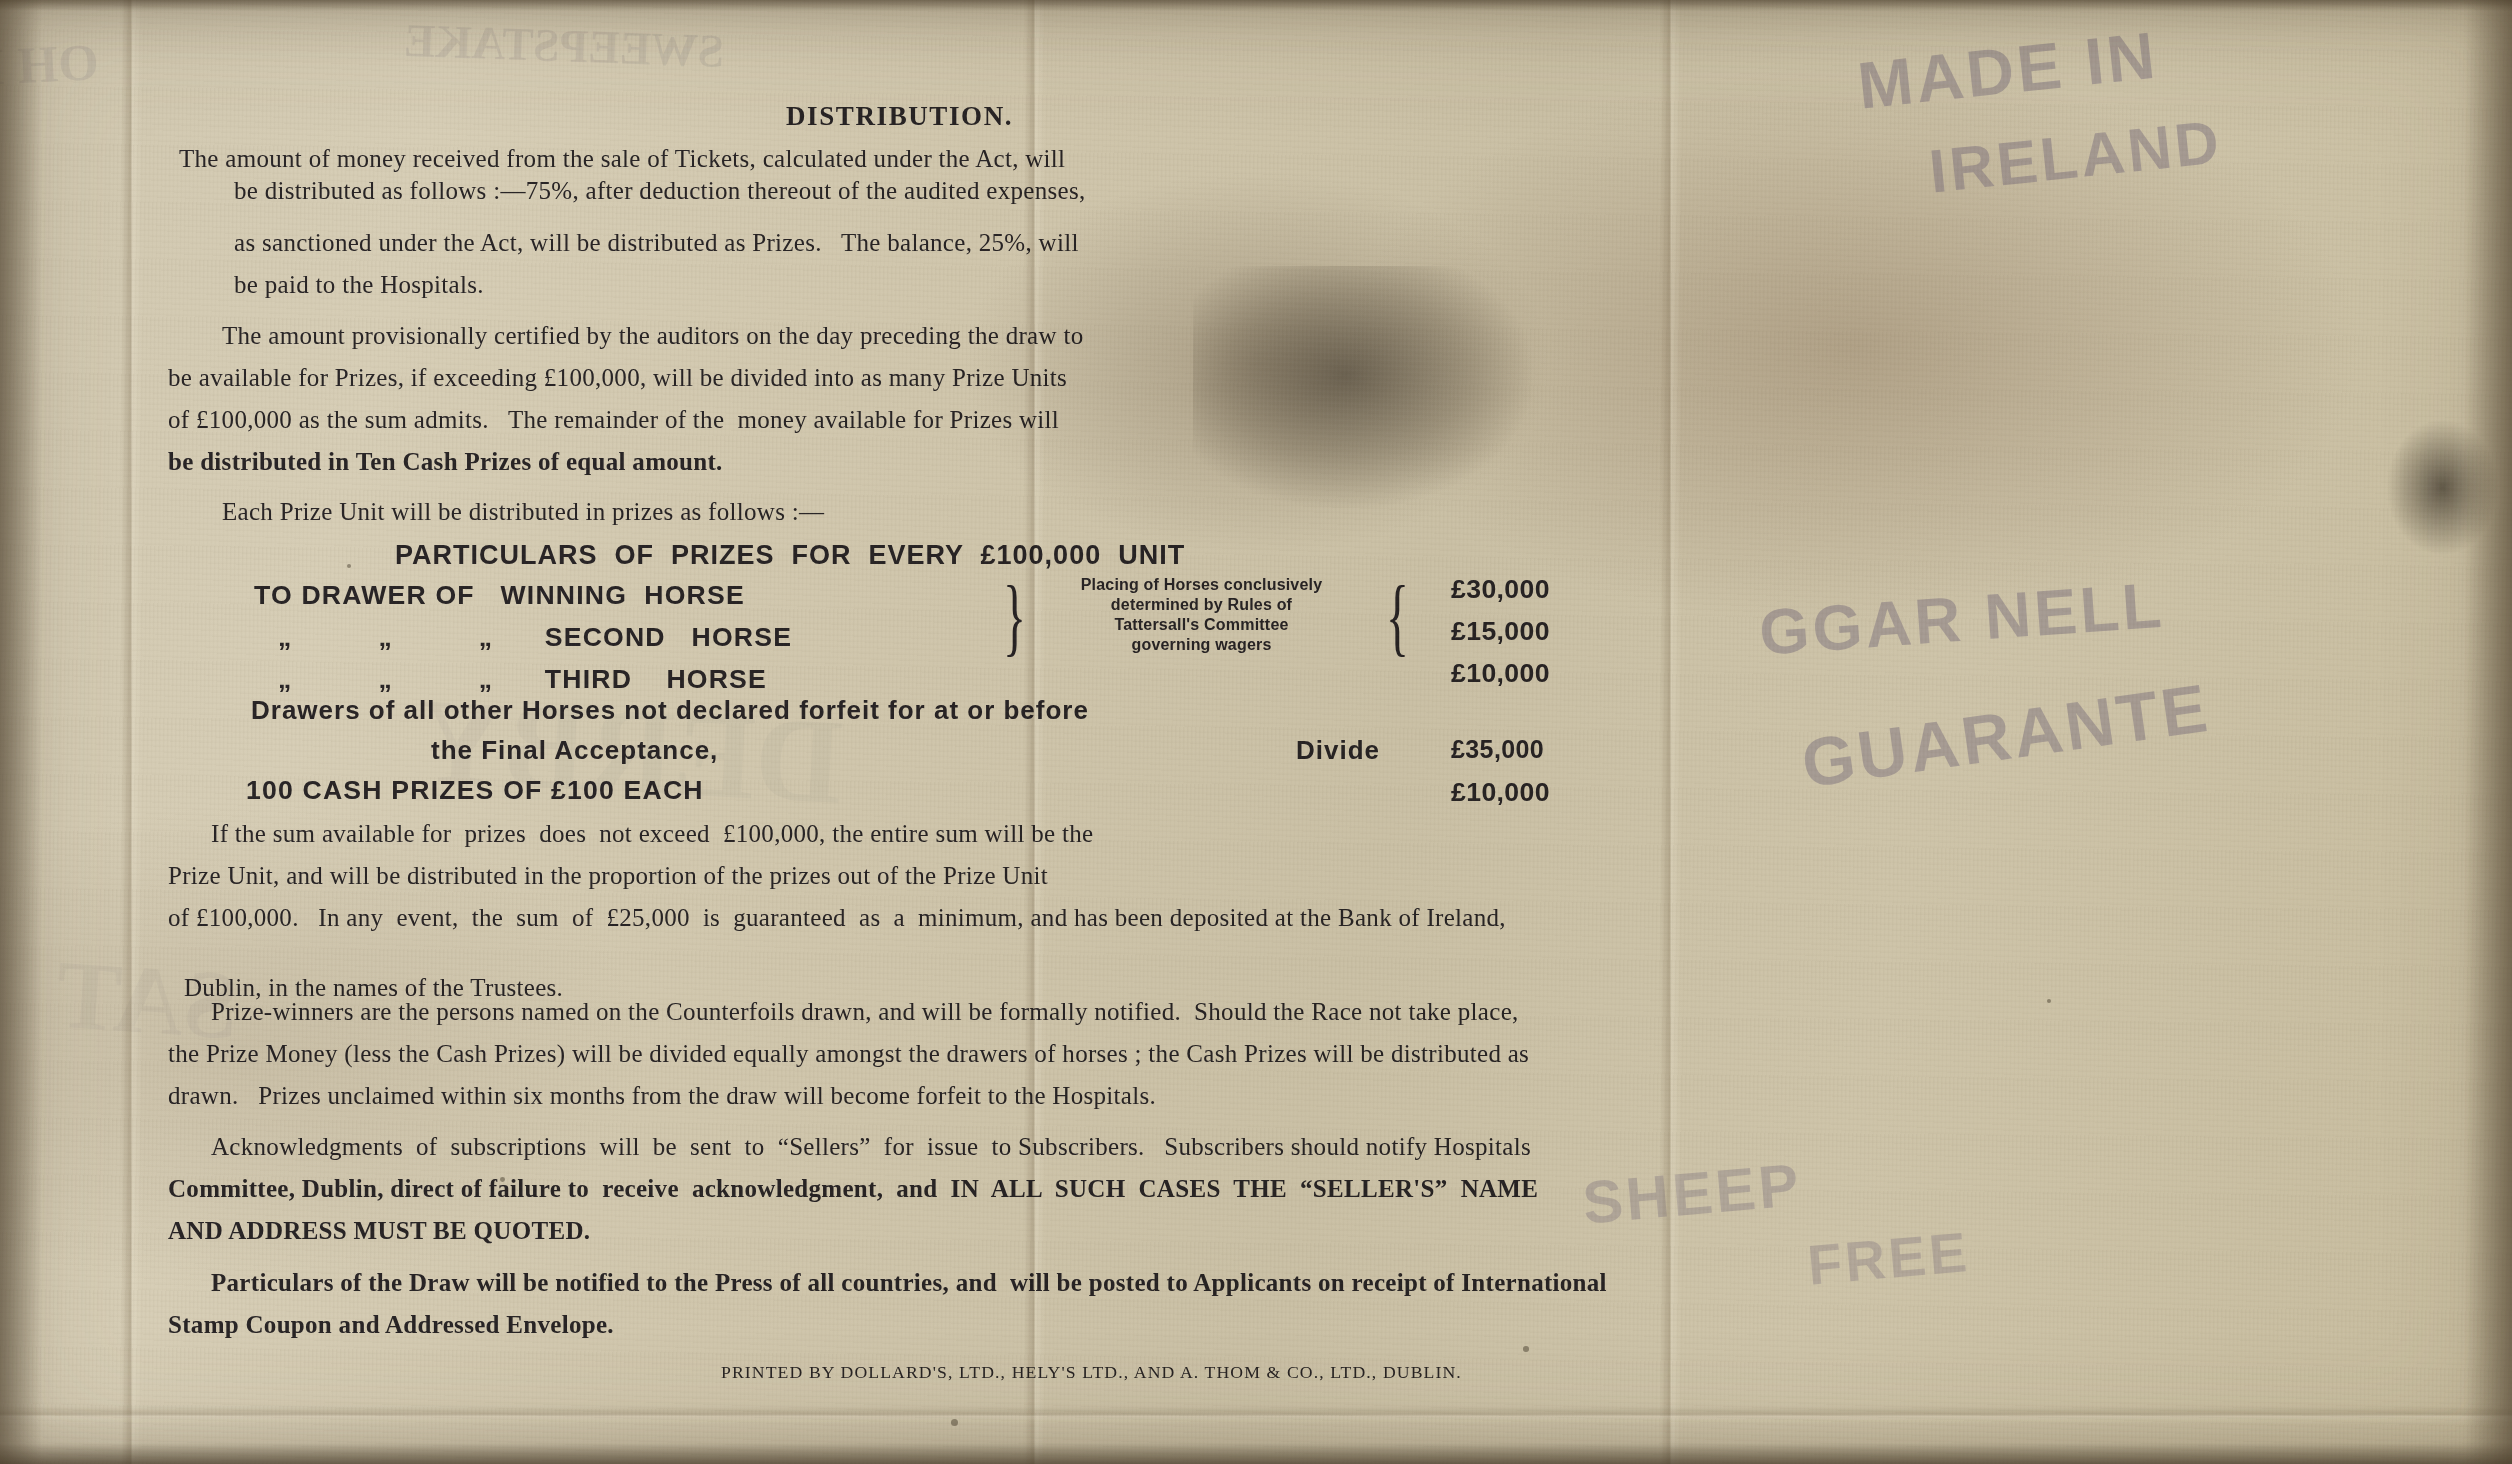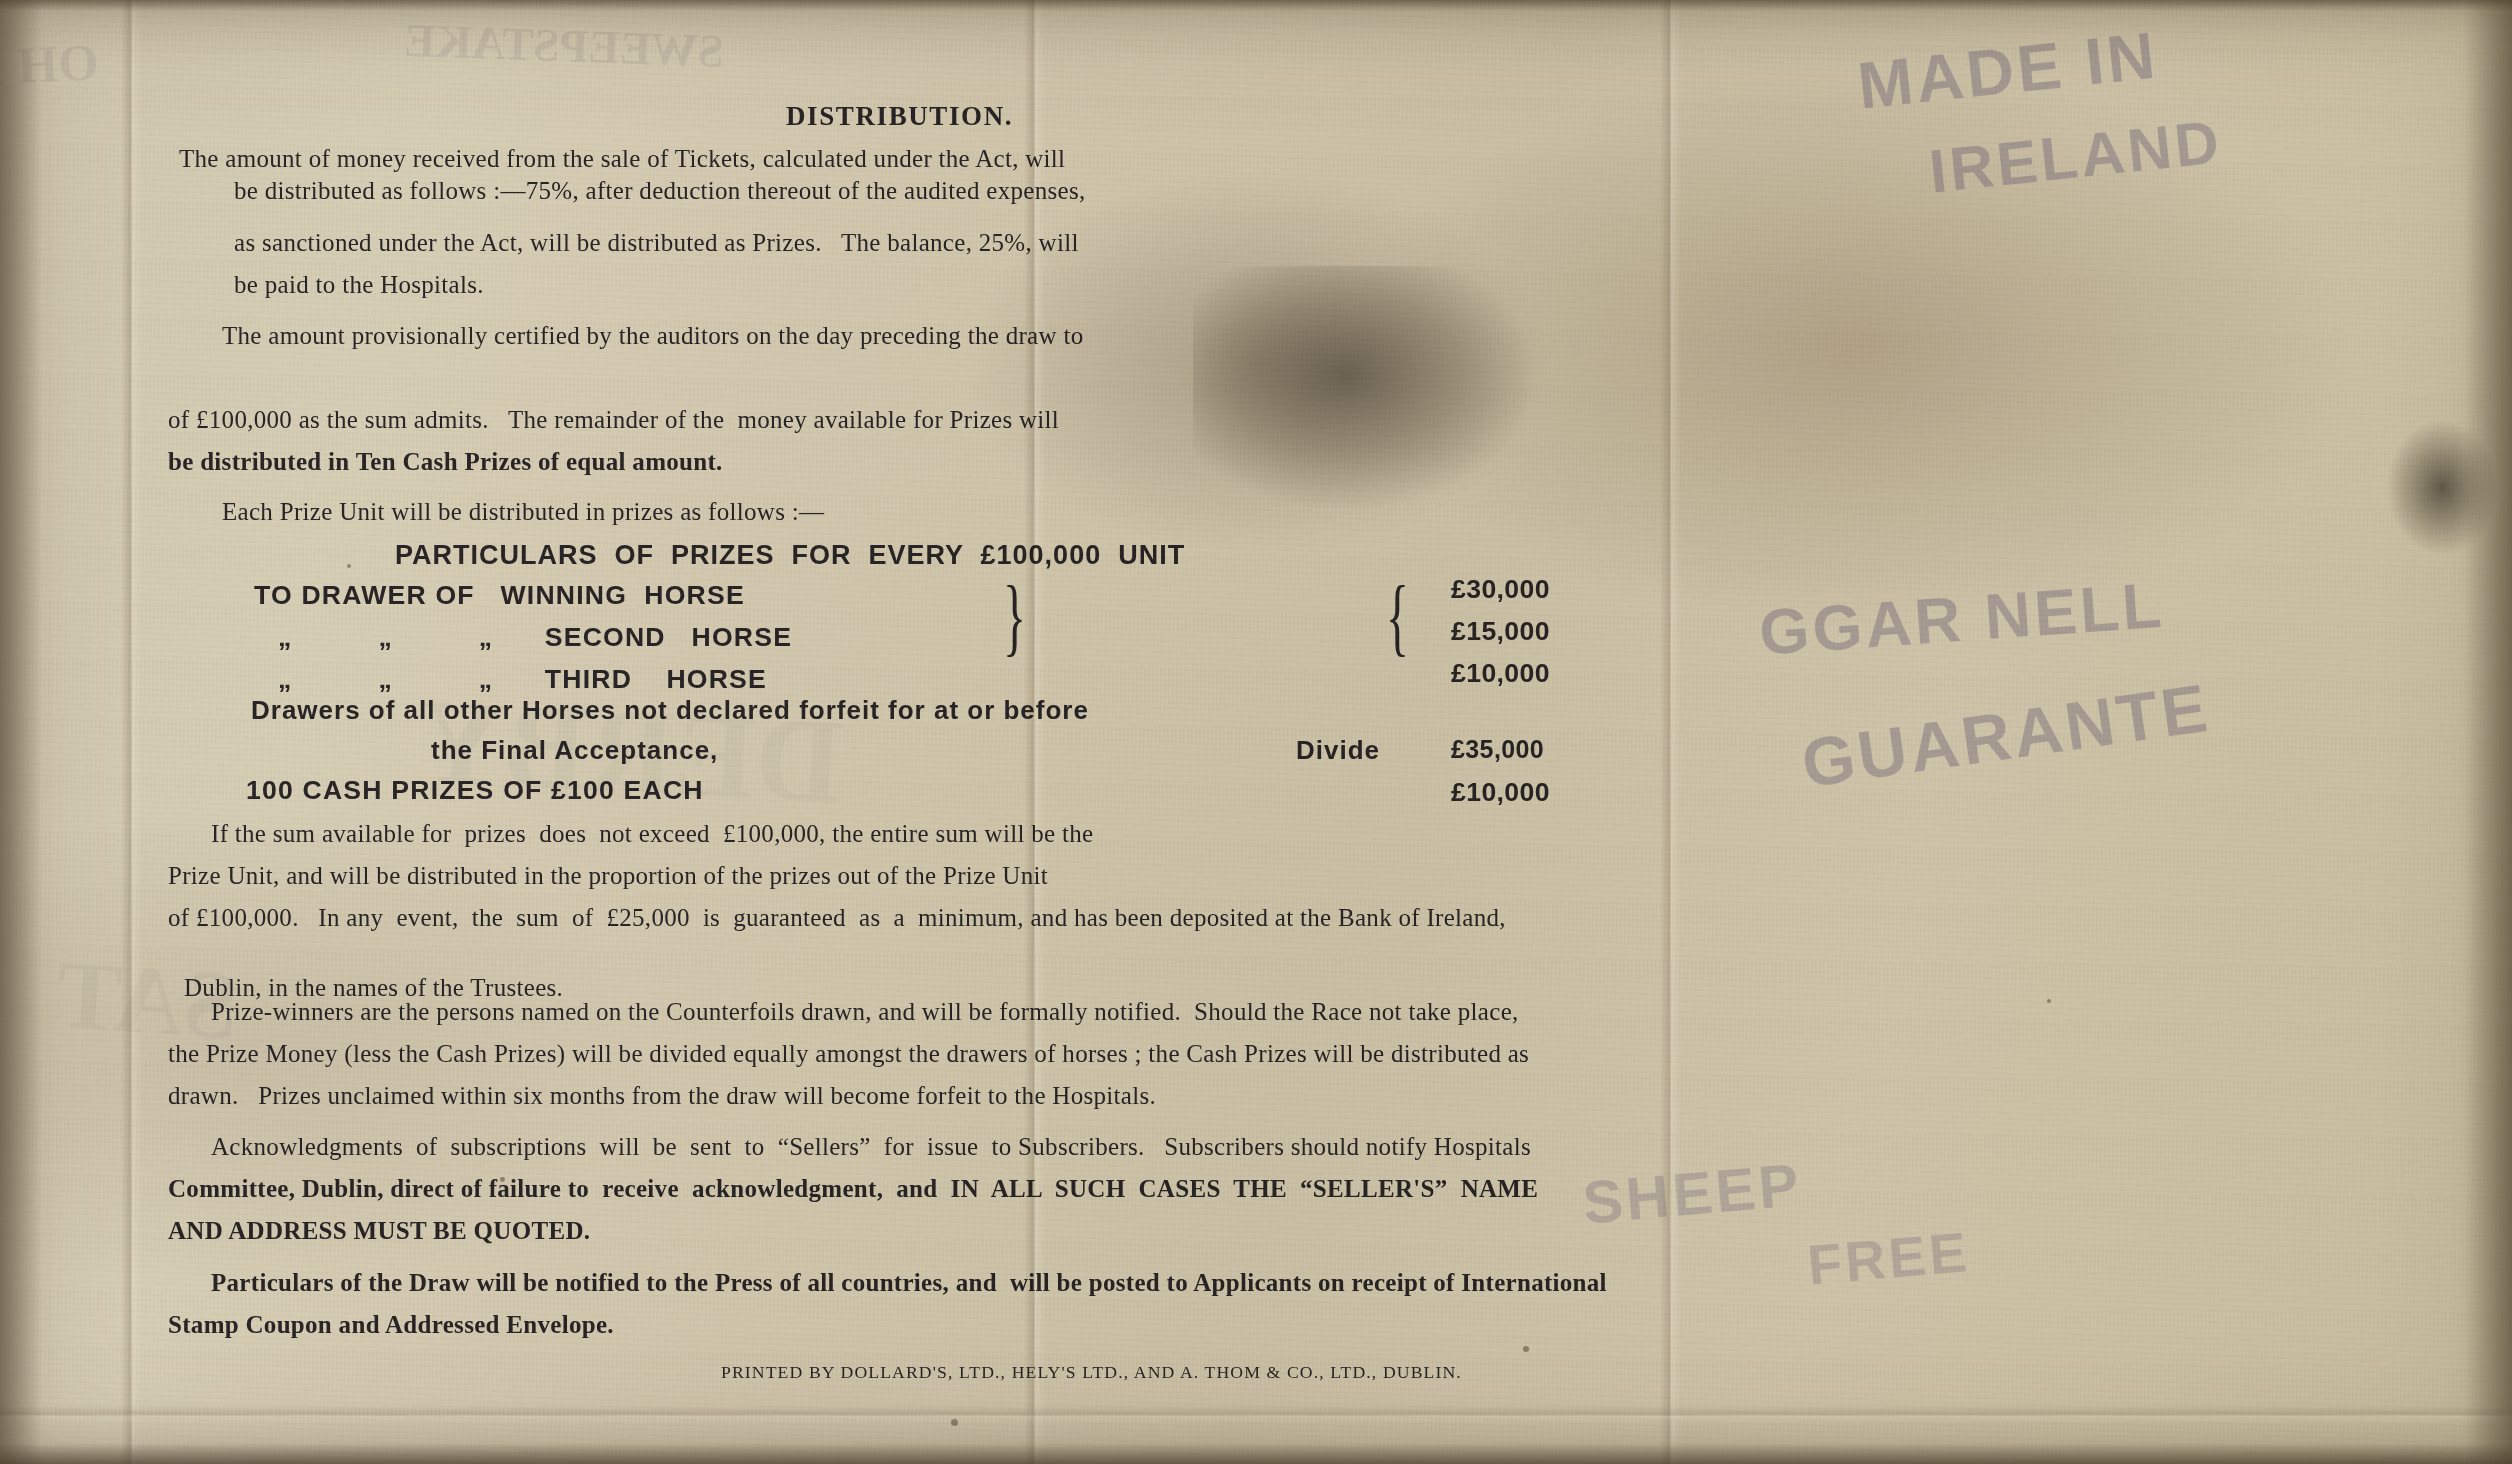--- a/index.html
+++ b/index.html
@@ -212,34 +212,41 @@
   <div id="print">
 
     <div class="t heading" style="left:786px; top:101px;">DISTRIBUTION.</div>
 
     <div class="t body" style="left:179px; top:145px;">The amount of money received from the sale of Tickets, calculated under the Act, will</div>
     <div class="t body" style="left:234px; top:177px;">be distributed as follows :—75%, after deduction thereout of the audited expenses,</div>
     <div class="t body" style="left:234px; top:229px;">as sanctioned under the Act, will be distributed as Prizes.   The balance, 25%, will</div>
     <div class="t body" style="left:234px; top:271px;">be paid to the Hospitals.</div>
 
     <div class="t body" style="left:222px; top:322px;">The amount provisionally certified by the auditors on the day preceding the draw to</div>
+    <div class="t body" style="left:168px; top:364px;">be available for Prizes, if exceeding £100,000, will be divided into as many Prize Units</div>
     <div class="t body" style="left:168px; top:406px;">of £100,000 as the sum admits.   The remainder of the  money available for Prizes will</div>
     <div class="t body-b" style="left:168px; top:448px;">be distributed in Ten Cash Prizes of equal amount.</div>
 
     <div class="t body" style="left:222px; top:498px;">Each Prize Unit will be distributed in prizes as follows :—</div>
 
     <div class="t bold-head" style="left:395px; top:540px; font-size:27px;">PARTICULARS  OF  PRIZES  FOR  EVERY  £100,000  UNIT</div>
 
     <div class="t table-row-lbl" style="left:254px; top:580px;">TO DRAWER OF   WINNING  HORSE</div>
     <div class="t table-row-lbl" style="left:278px; top:622px;">„          „          „      SECOND   HORSE</div>
     <div class="t table-row-lbl" style="left:278px; top:664px;">„          „          „      THIRD    HORSE</div>
 
     <div class="brace" style="left:1003px; top:572px;">}</div>
     <div class="brace" style="left:1386px; top:572px;">{</div>
 
+    <div class="small-note" style="position:absolute; left:1028px; top:575px; width:347px;">
+      <div>Placing of Horses conclusively</div>
+      <div>determined by Rules of</div>
+      <div>Tattersall's Committee</div>
+      <div>governing wagers</div>
+    </div>
 
     <div class="t amount" style="left:1451px; top:574px; font-size:26.6px;">£30,000</div>
     <div class="t amount" style="left:1451px; top:616px; font-size:26.6px;">£15,000</div>
     <div class="t amount" style="left:1451px; top:658px; font-size:26.6px;">£10,000</div>
 
     <div class="t bold-head" style="left:251px; top:695px; font-size:26px;">Drawers of all other Horses not declared forfeit for at or before</div>
     <div class="t bold-head" style="left:431px; top:735px; font-size:26px;">the Final Acceptance,</div>
     <div class="t bold-head" style="left:1296px; top:735px; font-size:26px;">Divide</div>
     <div class="t amount" style="left:1451px; top:735px; font-size:25px;">£35,000</div>
 

